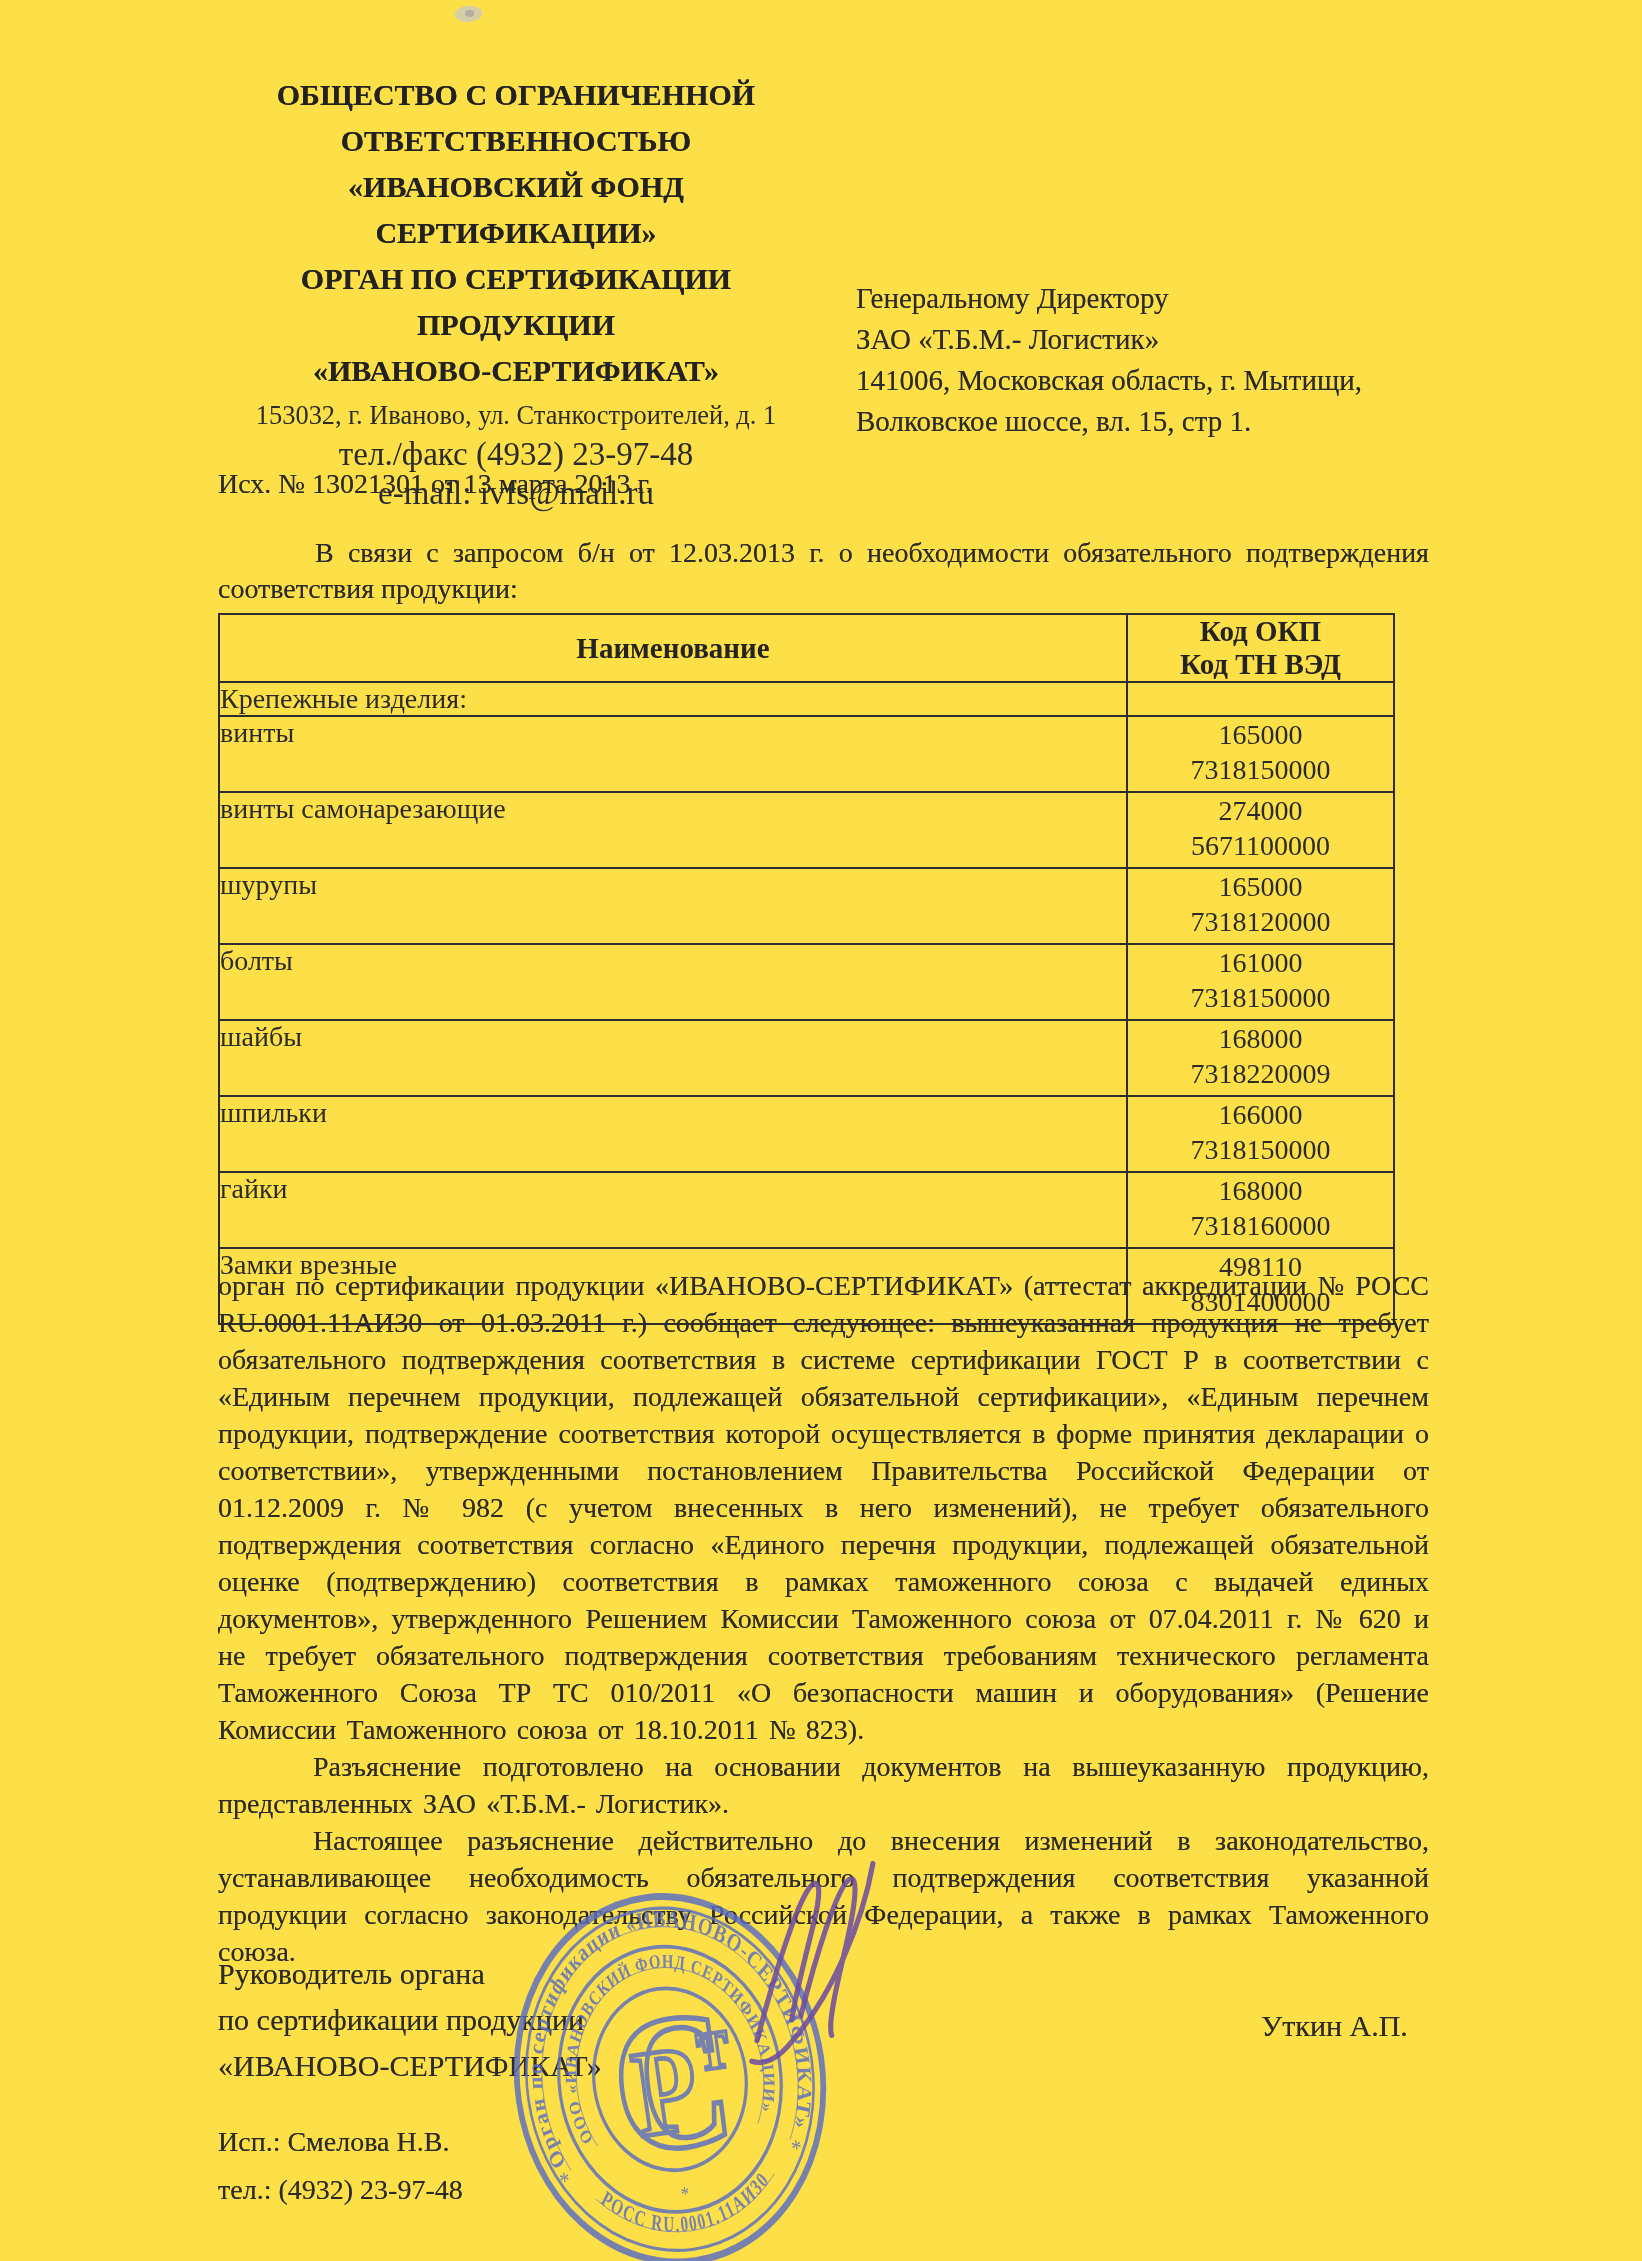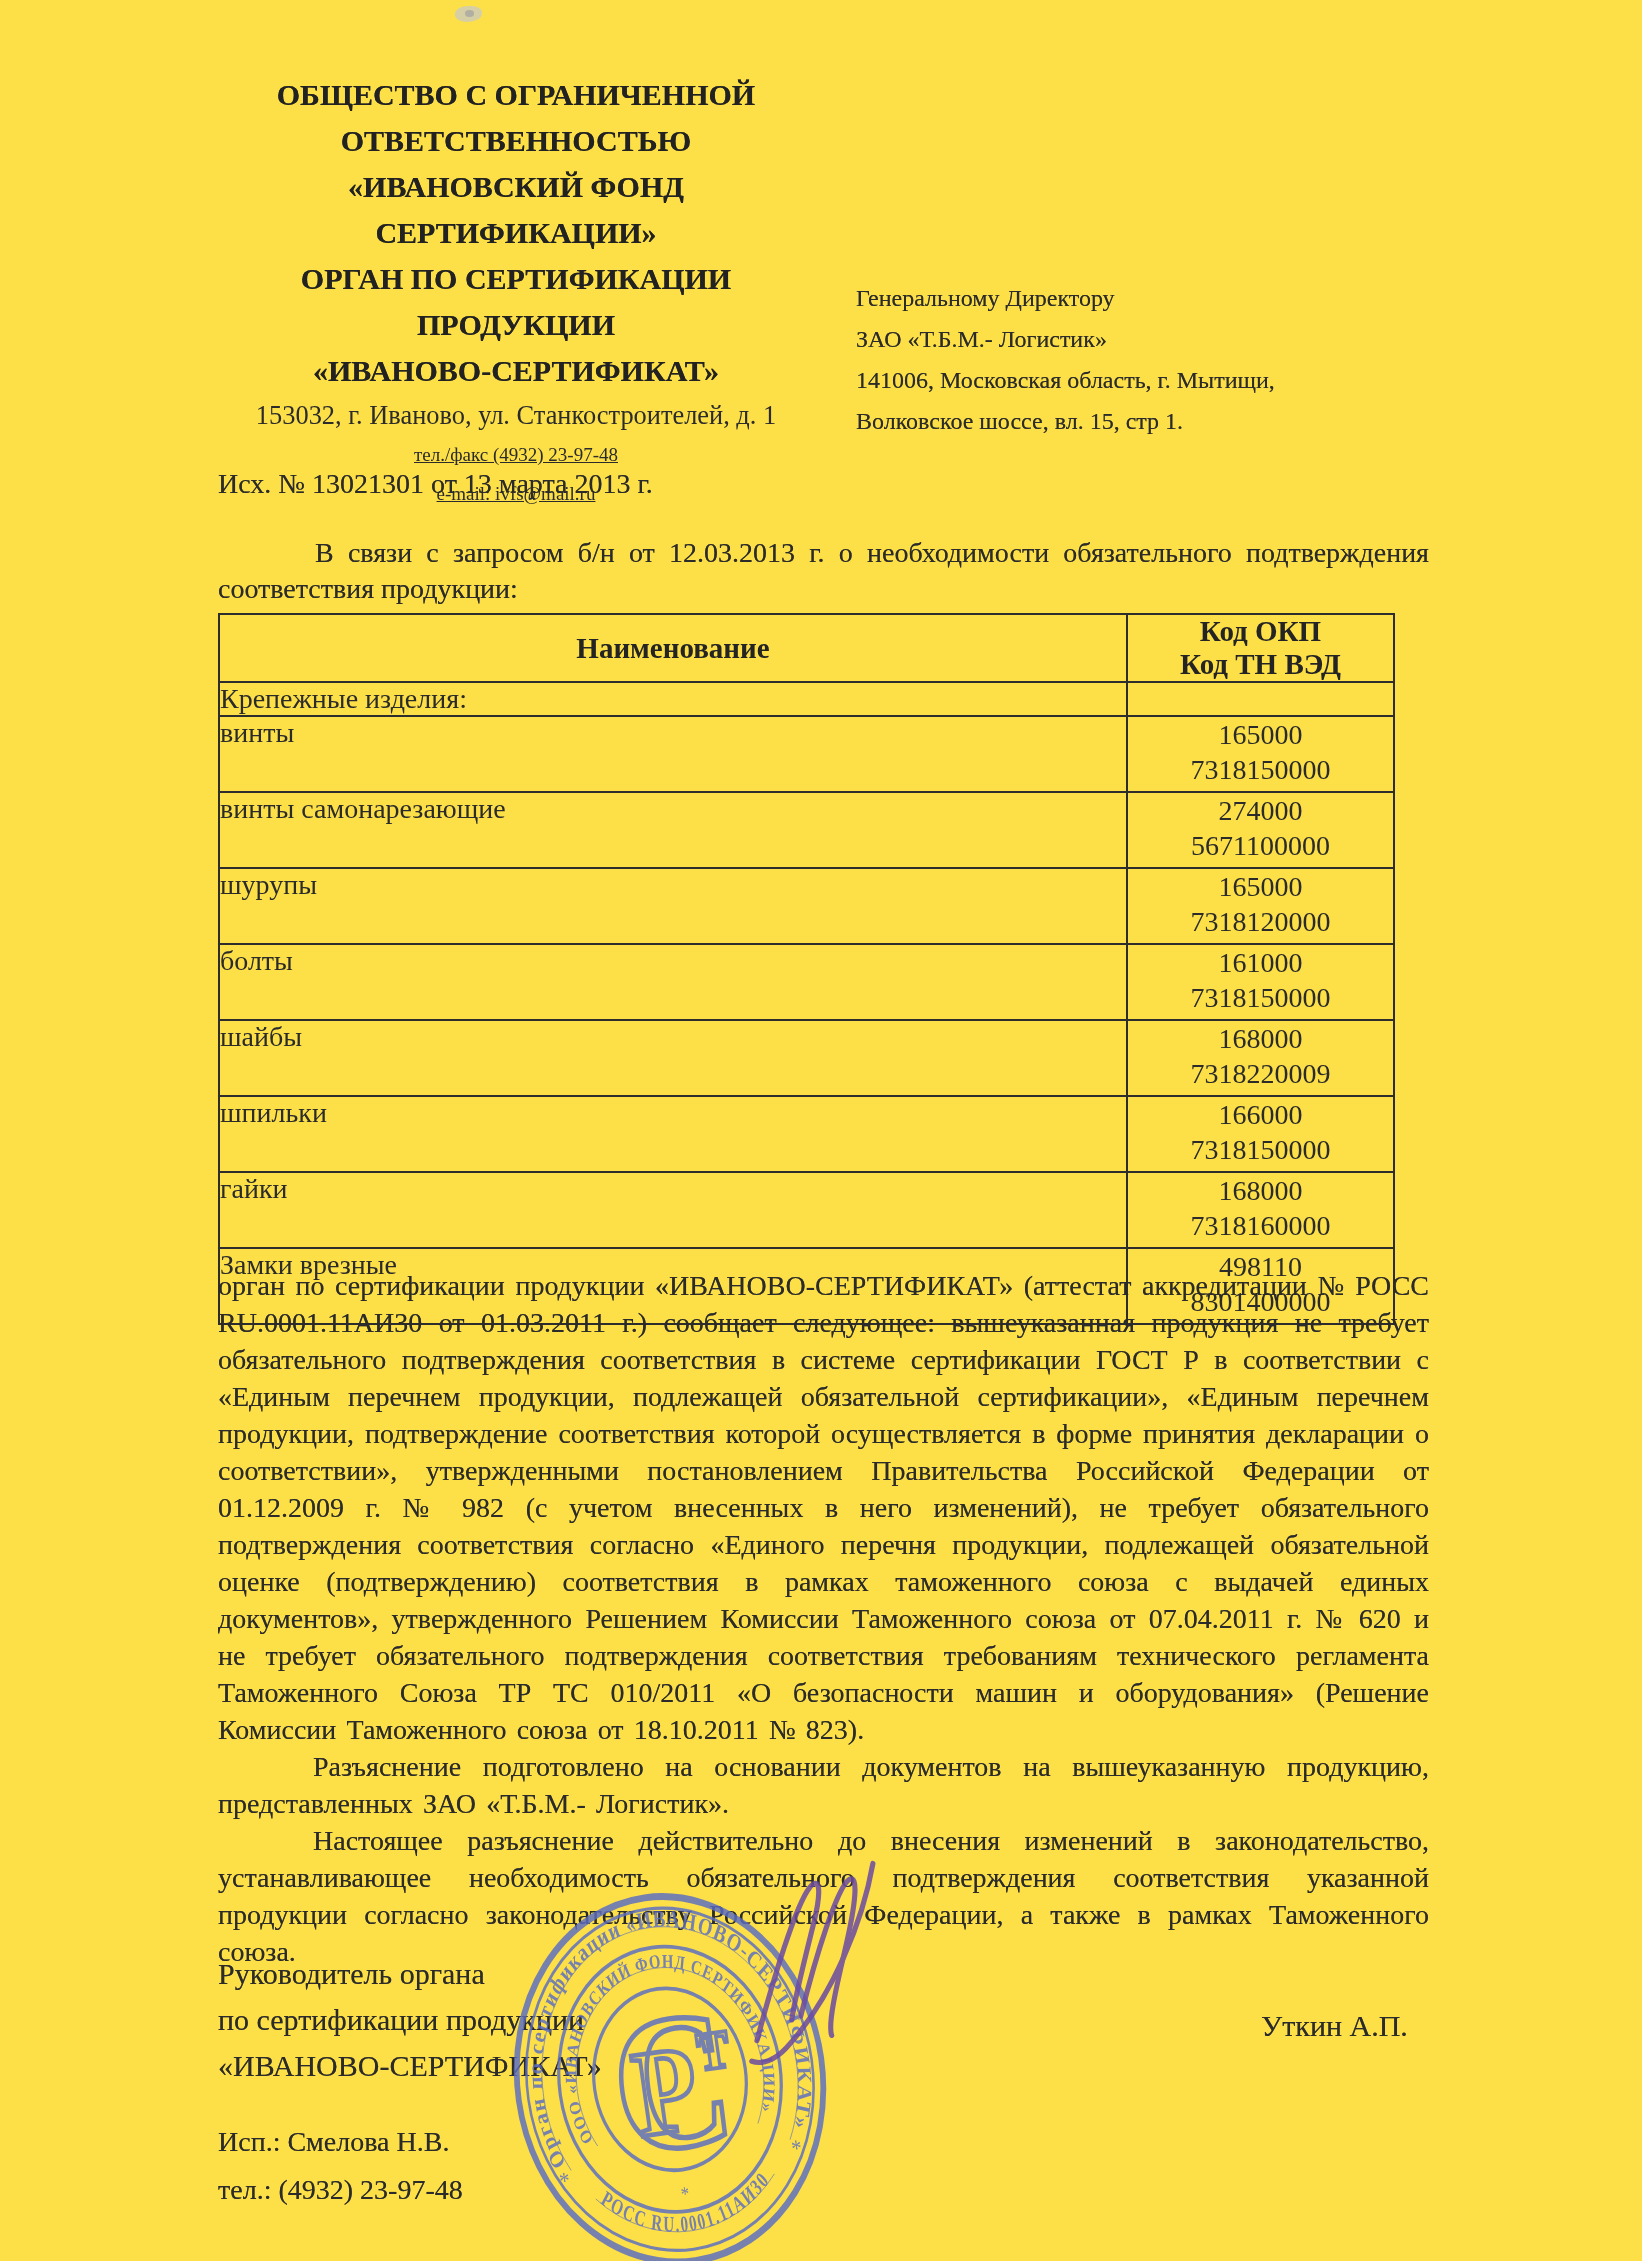--- a/index.html
+++ b/index.html
@@ -19,24 +19,24 @@
   .speck{position:absolute;left:455px;top:6.4px;width:27px;height:15.5px;
     background:#c9c9c4;border-radius:50% 40% 55% 45%;opacity:.75;filter:blur(0.6px);}
   .speck-core{position:absolute;left:465px;top:10.3px;width:9px;height:6.4px;
     background:#a8a8a2;border-radius:50%;opacity:.8;filter:blur(0.4px);}
 
   
   .letterhead{position:absolute;left:218px;top:72px;width:596px;text-align:center;}
   .org-line{font-weight:bold;font-size:30px;line-height:46px;color:#222;
     text-shadow:0 0 0.5px rgba(30,30,30,.75);}
   .addr-line{font-size:26.4px;line-height:40px;margin-top:1.3px;}
-  .addr-sub{font-size:19px;line-height:39px;text-decoration:underline;}
-
-  
-  .addressee{position:absolute;left:856px;top:278px;font-size:24px;line-height:41px;
+  .addr-sub{font-size:33px;line-height:39px;}
+
+  
+  .addressee{position:absolute;left:856px;top:278px;font-size:29px;line-height:41px;
     text-shadow:0 0 0.4px rgba(30,30,30,.6);}
 
   
   .ref{position:absolute;left:218px;top:468px;font-size:28px;
     text-shadow:0 0 0.4px rgba(30,30,30,.6);}
 
   
   .intro{position:absolute;left:218px;top:535px;width:1211px;font-size:28px;
     line-height:36px;text-align:justify;text-indent:97px;
     text-shadow:0 0 0.4px rgba(30,30,30,.6);}

